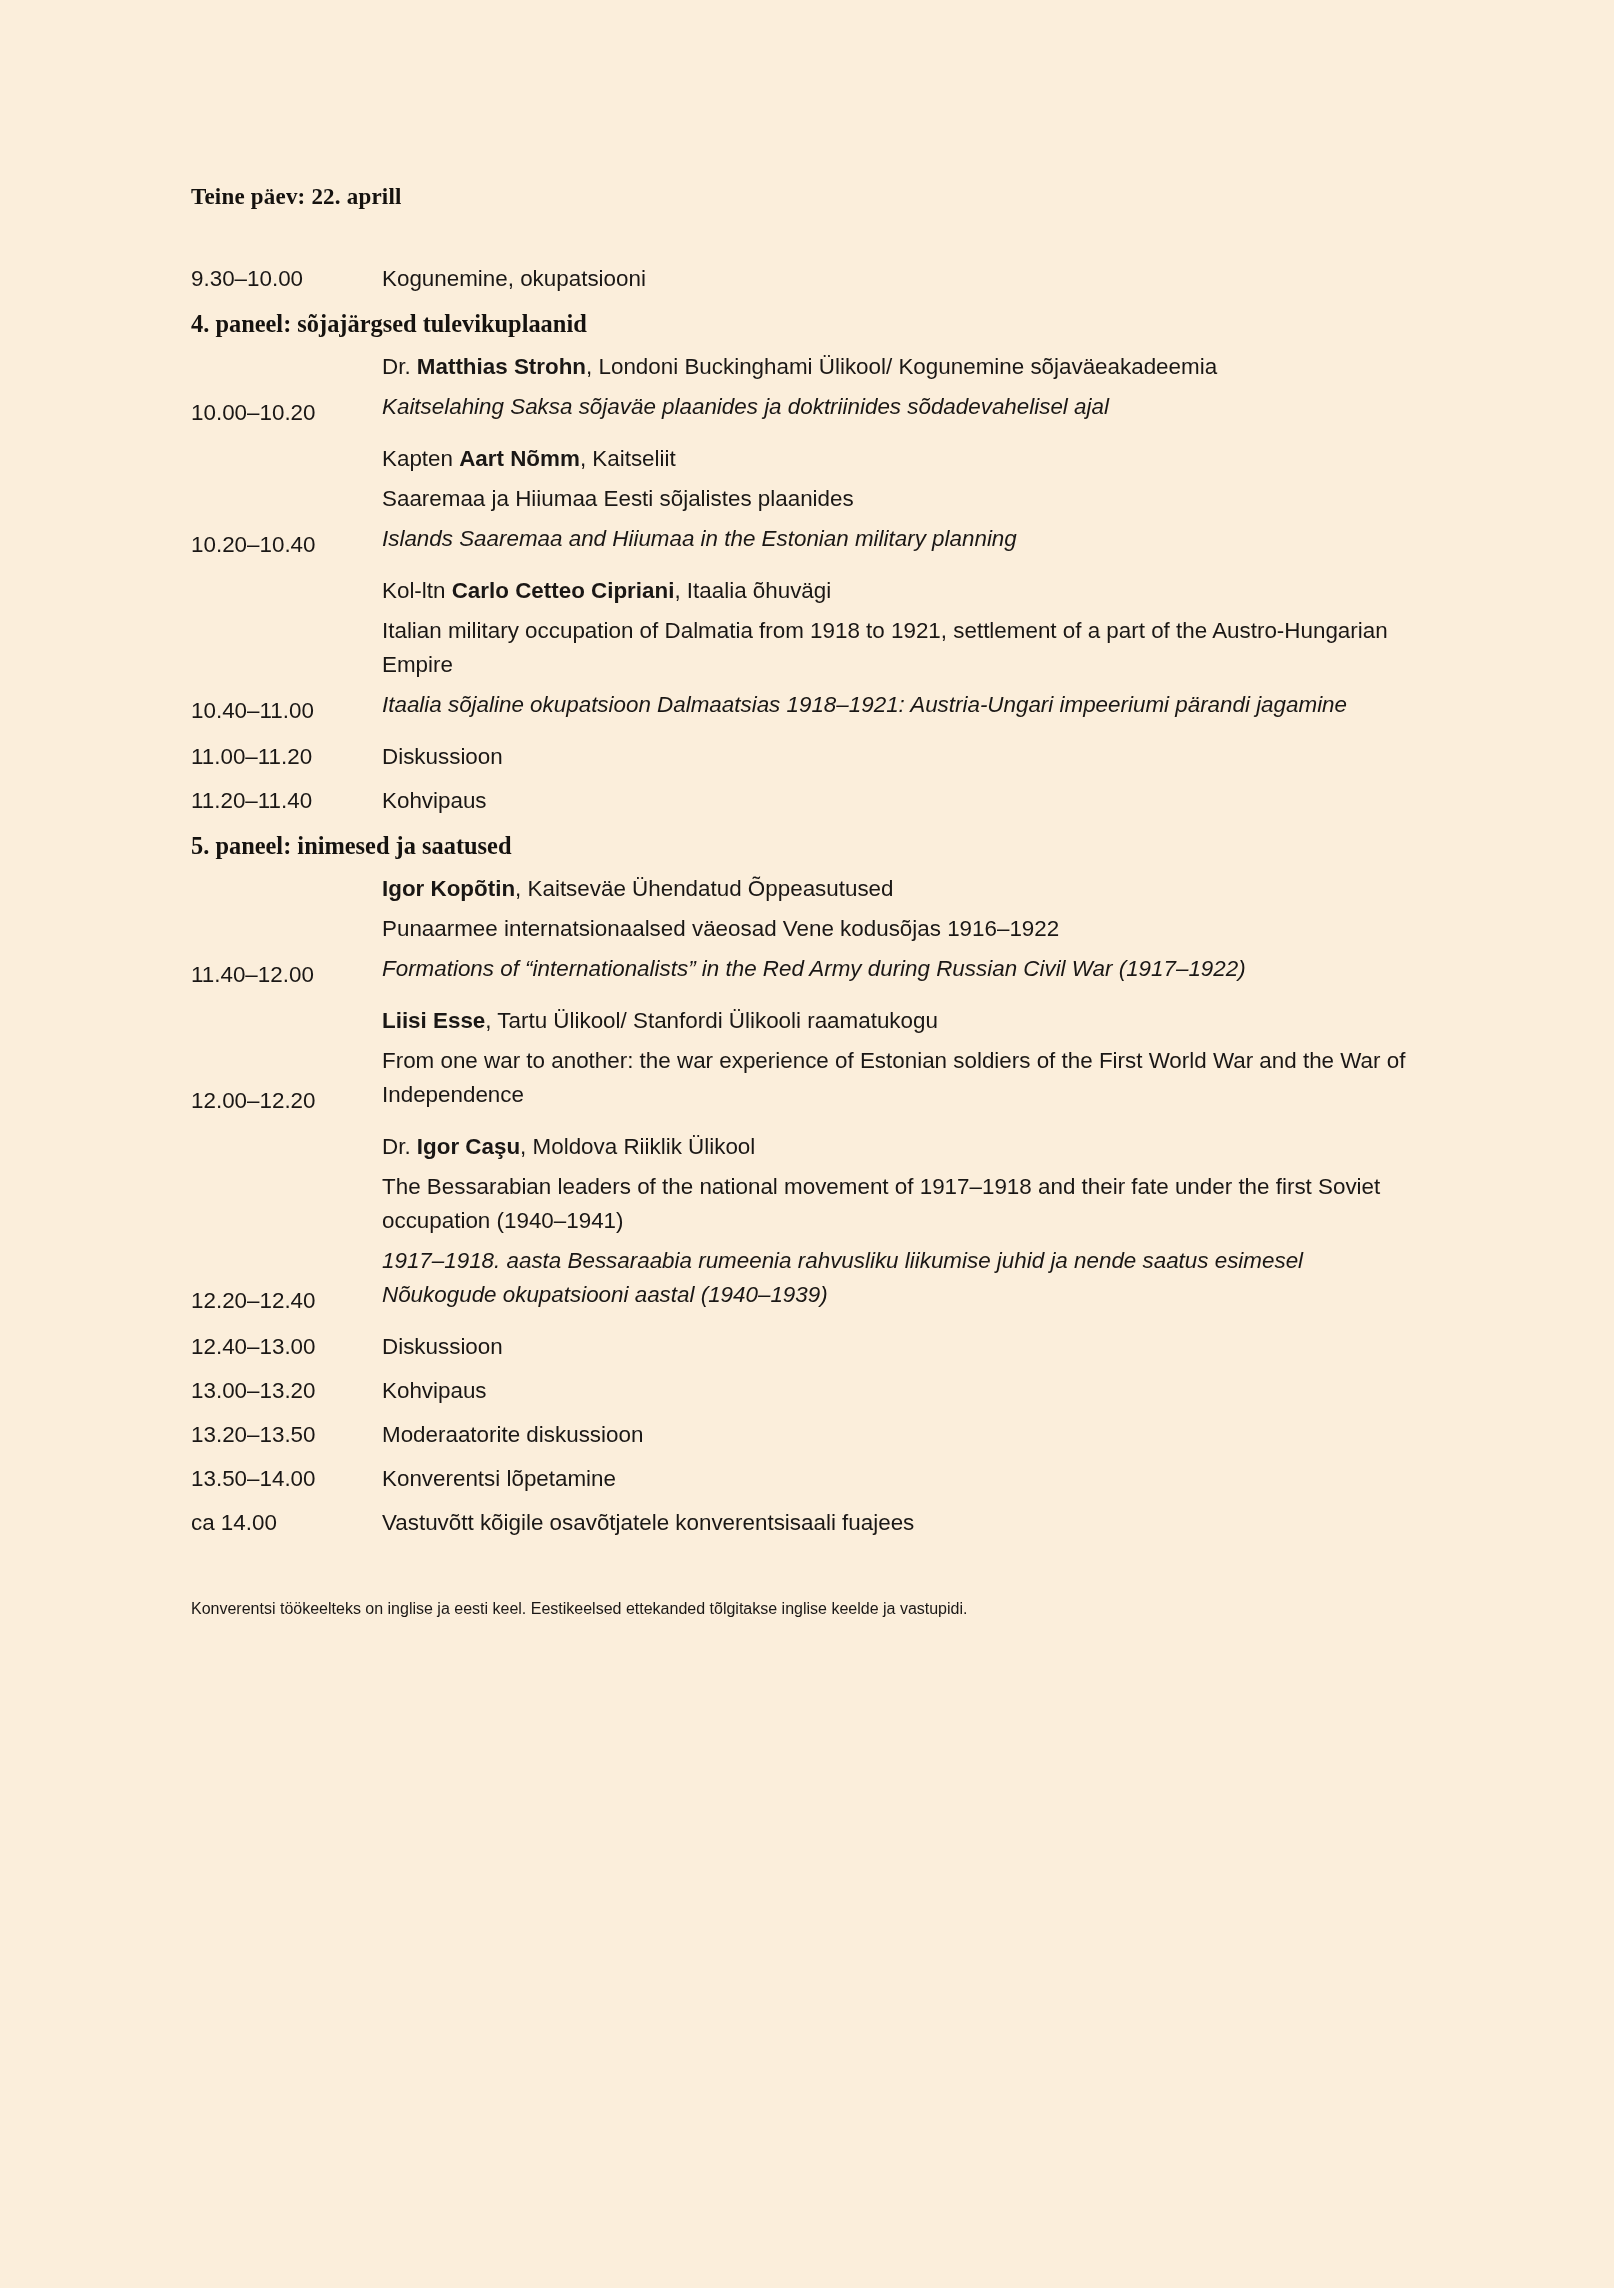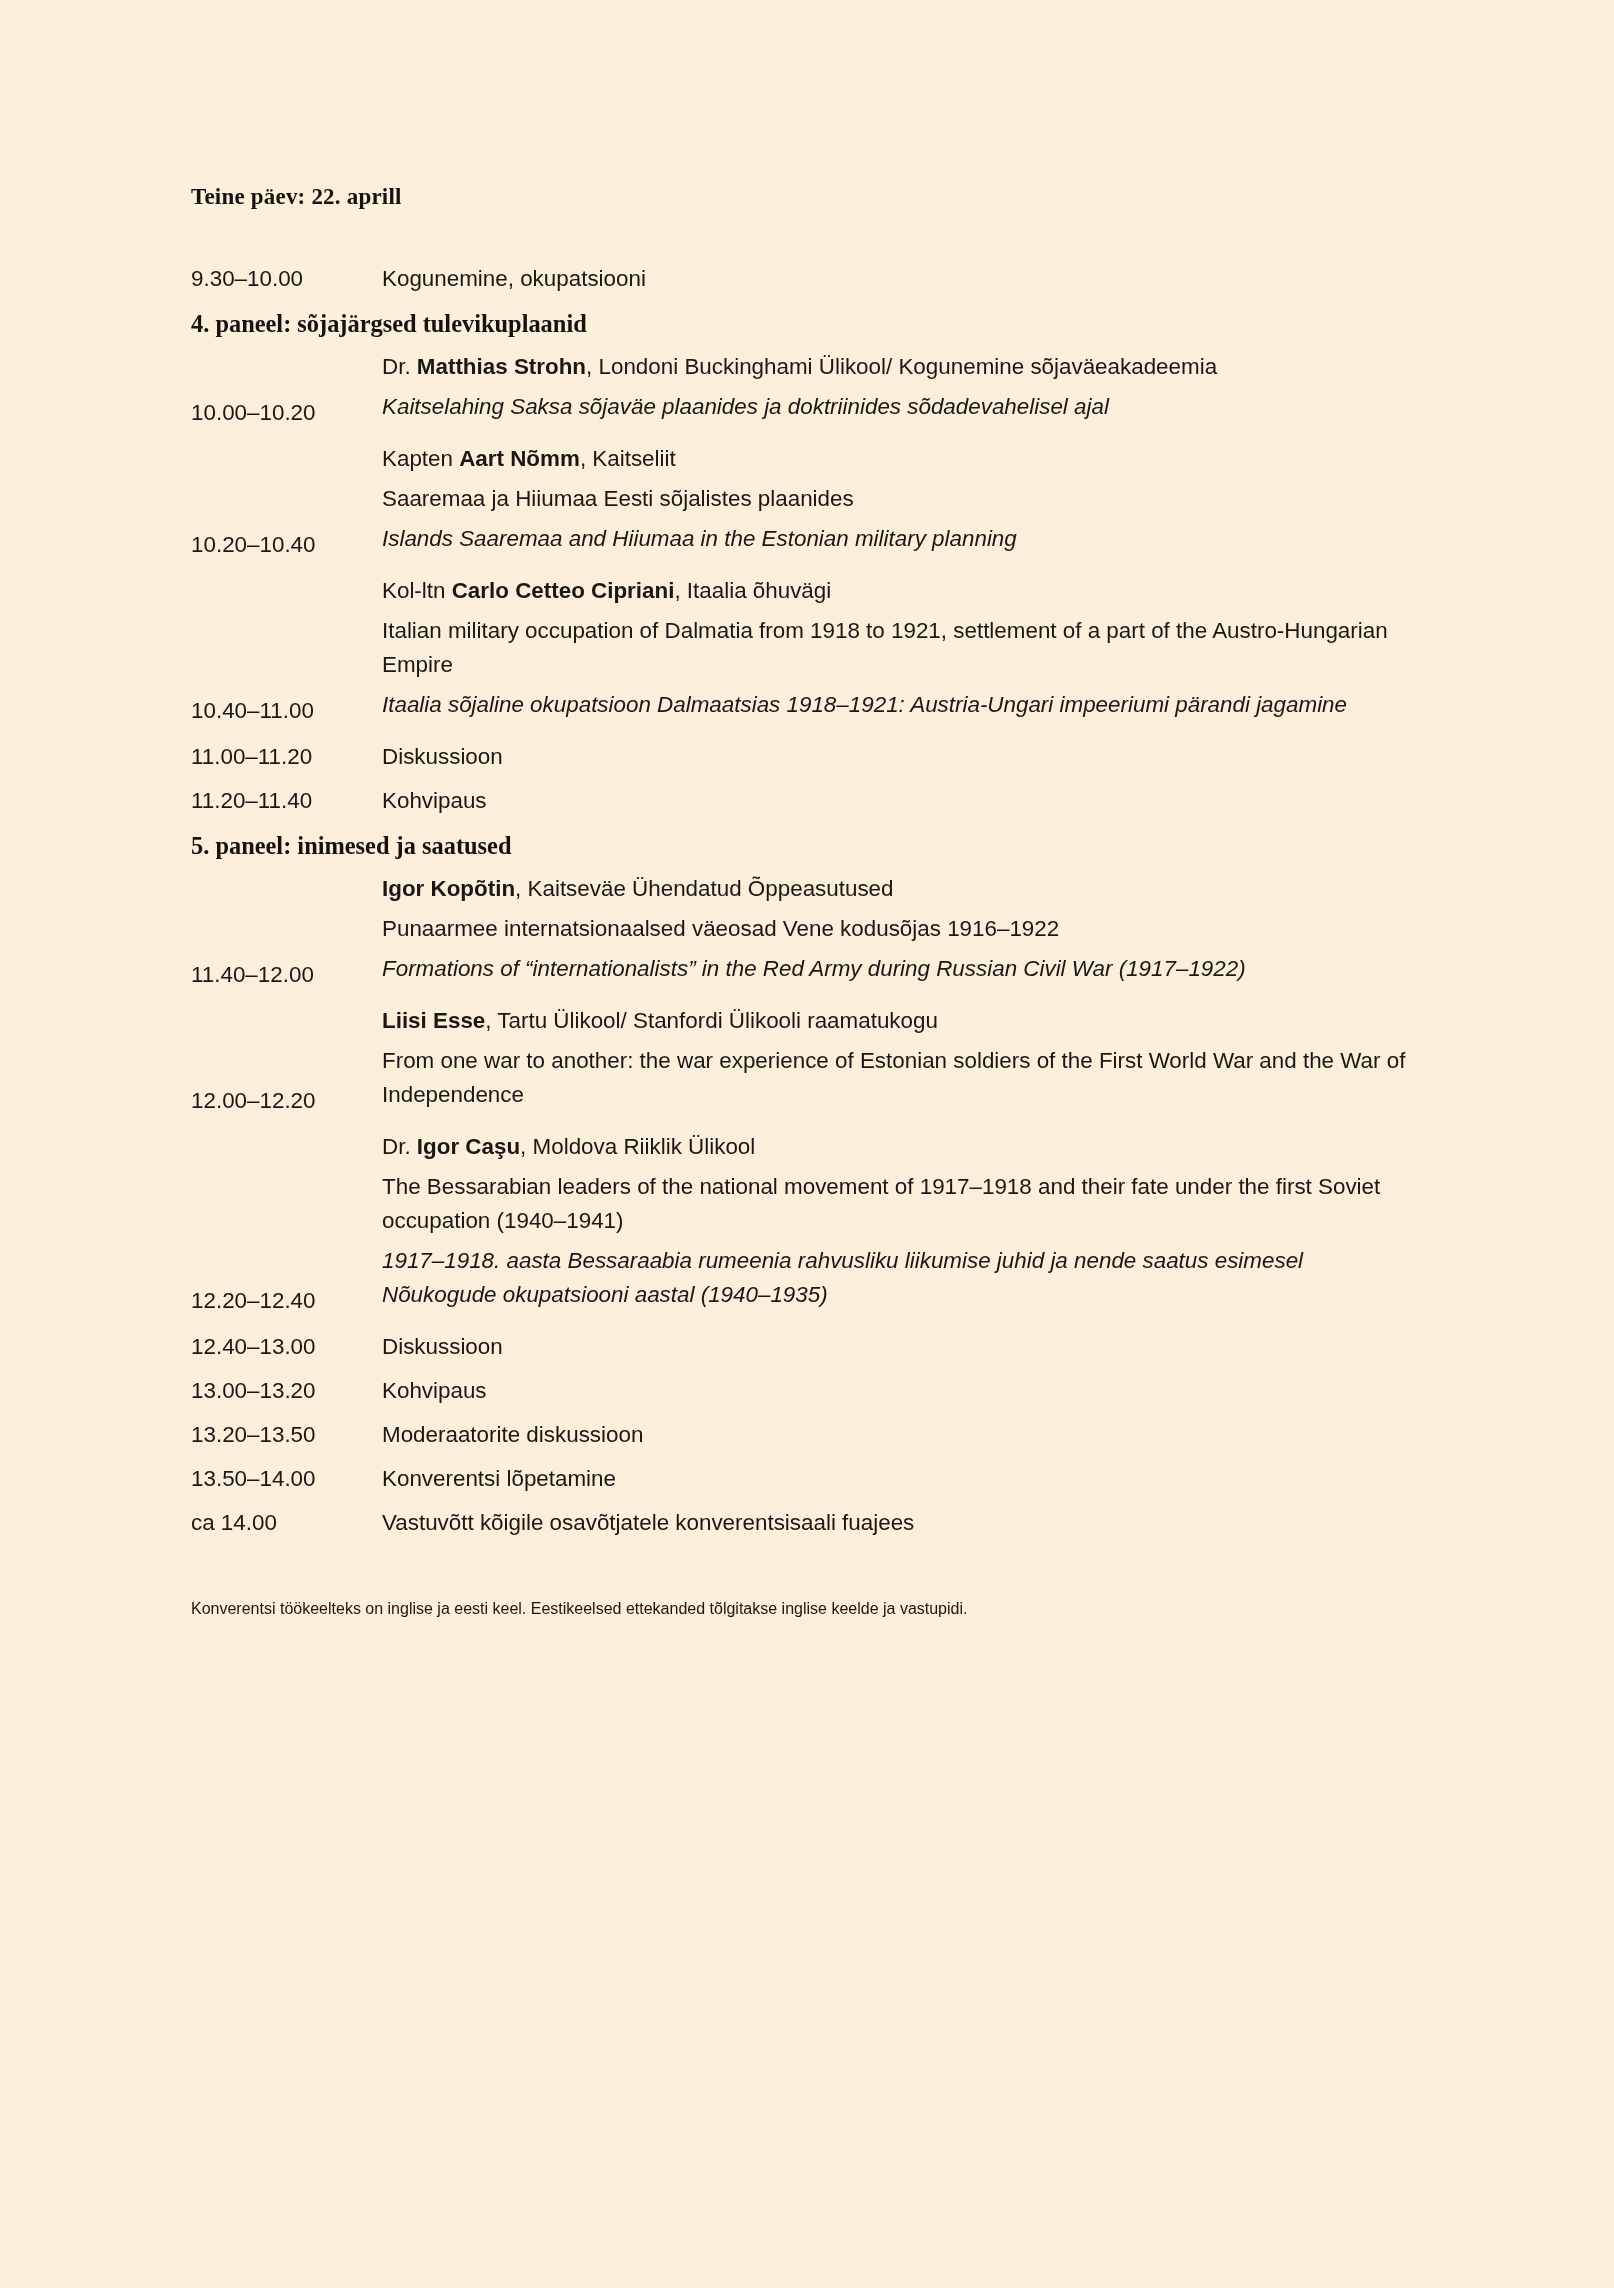--- a/index.html
+++ b/index.html
@@ -151,21 +151,21 @@
         <div class="body-col">
           <div class="speaker-line"><span></span><b>Liisi Esse</b><span>, Tartu Ülikool/ Stanfordi Ülikooli raamatukogu</span></div>
           <div class="title-en">From one war to another: the war experience of Estonian soldiers of the First World War and the War of Independence</div>
         </div>
       </div>
       <div class="row block-row">
         <div class="time">12.20–12.40</div>
         <div class="body-col">
           <div class="speaker-line"><span>Dr. </span><b>Igor Caşu</b><span>, Moldova Riiklik Ülikool</span></div>
           <div class="title-en">The Bessarabian leaders of the national movement of 1917–1918 and their fate under the first Soviet occupation (1940–1941)</div>
-          <div class="title-et">1917–1918. aasta Bessaraabia rumeenia rahvusliku liikumise juhid ja nende saatus esimesel Nõukogude okupatsiooni aastal (1940–1935)</div>
+          <div class="title-et">1917–1918. aasta Bessaraabia rumeenia rahvusliku liikumise juhid ja nende saatus esimesel Nõukogude okupatsiooni aastal (1940–1939)</div>
         </div>
       </div>
       <div class="row simple-row">
         <div class="time">12.40–13.00</div>
         <div class="body-col">
           <div>Diskussioon</div>
         </div>
       </div>
       <div class="row simple-row">
         <div class="time">13.00–13.20</div>

